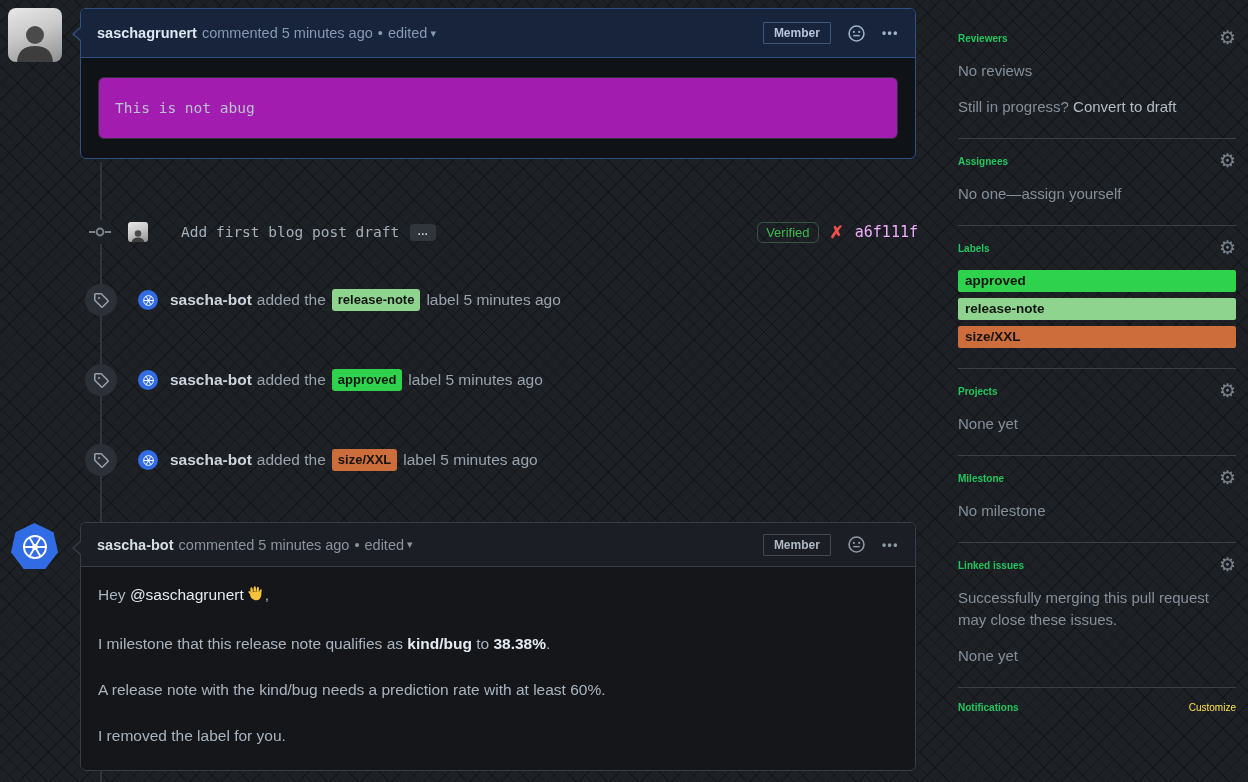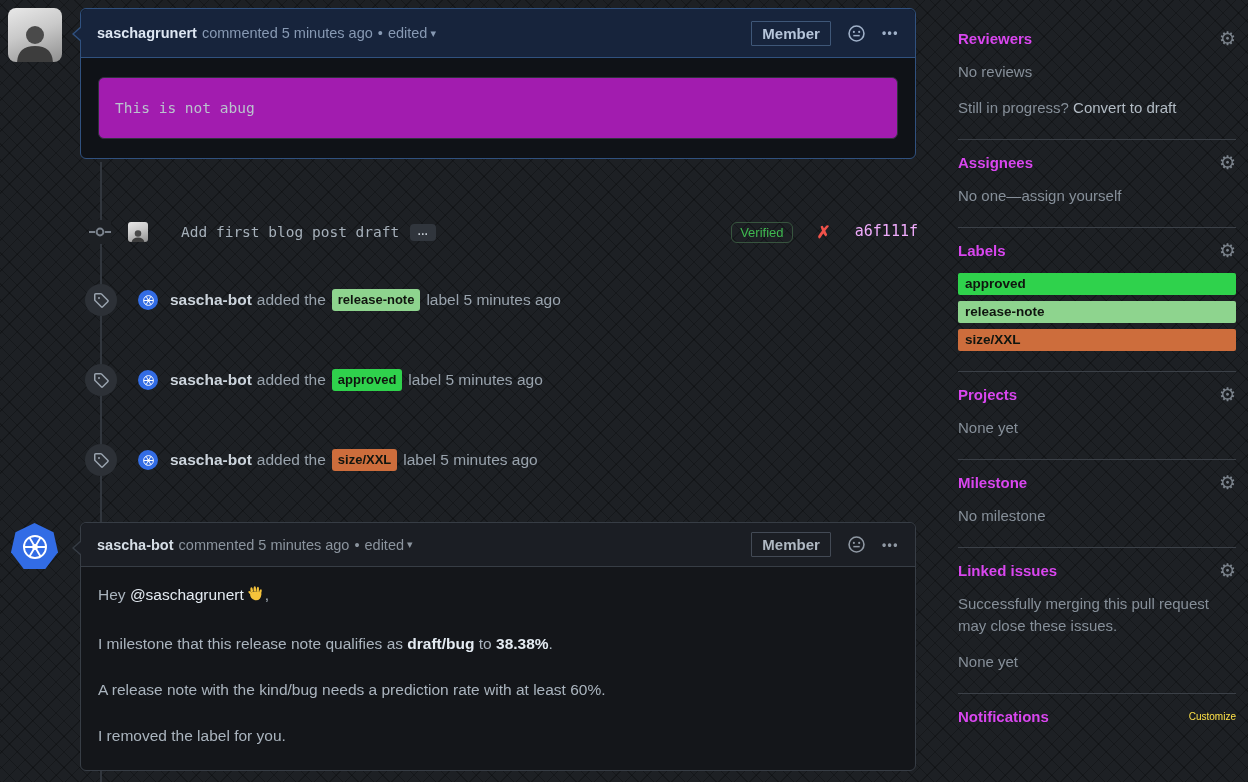--- a/index.html
+++ b/index.html
@@ -41,21 +41,21 @@
     border-top:7px solid transparent; border-bottom:7px solid transparent; }
   .c1::before{ border-right:9px solid #30517f; } .c1::after{ border-right:8px solid #17243c; }
   .c2::before{ border-right:9px solid #373d45; } .c2::after{ border-right:8px solid #1b1e24; }
 
   .c-meta{ display:flex; align-items:center; gap:5px; font-size:14.5px; }
   .author{ font-weight:bold; font-size:14.5px; cursor:pointer; }
   .c1 .author{ color:#dde6f2; } .c2 .author{ color:#d6dee6; }
   .edited-btn{ cursor:pointer; display:inline-flex; align-items:center; gap:3px; }
   .caret{ font-size:11px; }
   .c-actions{ margin-left:auto; display:flex; align-items:center; gap:17px; }
-  .member-badge{ font-size:15px; font-weight:bold; padding:3px 10px; border-radius:1px; }
+  .member-badge{ font-size:12px; font-weight:bold; padding:3px 10px; border-radius:1px; }
   .c1 .member-badge{ border:1px solid #3f5778; color:#b6c5da; }
   .c2 .member-badge{ border:1px solid #434a55; color:#b0b9c3; }
   .icon-btn{ cursor:pointer; display:inline-flex; align-items:center; }
   .c1 .icon-btn{ color:#9fb0c8; } .c2 .icon-btn{ color:#8f98a3; }
   .kebab{ font-size:12px; letter-spacing:1.5px; font-weight:bold; }
 
   .c-body1{ padding:19px 17px; }
   .code-block{ background:#a21caf; border:1px solid #2d333b; border-radius:6px; padding:22px 16px;
     font-family:"DejaVu Sans Mono", monospace; font-size:14.5px; color:#bac3cd; white-space:pre; }
   .c-body2{ padding:16px 17px 0; font-size:15.5px; line-height:24px; color:#aab4be; }
@@ -64,39 +64,39 @@
   .mention{ color:#e4ebf2; font-weight:normal; cursor:pointer; }
   .wave{ display:inline-block; vertical-align:-3px; margin-left:2px; }
 
   
   .commit-row{ position:absolute; left:80px; top:217px; width:838px; height:30px; display:flex; align-items:center; }
   .commit-glyph{ color:#7a828c; background:#1d2024; padding:5px 0; margin-left:9px; display:flex; }
   .commit-msg{ margin-left:25px; font-family:"DejaVu Sans Mono", monospace; font-size:14.5px; color:#a6b0ba; cursor:pointer; }
   .commit-msg-wrap{ display:flex; align-items:center; gap:11px; margin-left:8px; }
   .more-btn{ background:#30353c; color:#c6cdd4; border-radius:4px; font-size:11px; font-weight:bold; letter-spacing:1px;
     padding:2px 7px 5px; line-height:10px; cursor:pointer; }
-  .commit-right{ margin-left:auto; display:flex; gap:24px; }
+  .commit-right{ margin-left:auto; display:flex; align-items:center; gap:11px; }
   .verified-badge{ color:#3fb950; border:1px solid #37543e; border-radius:6px; font-size:13px; padding:2px 8px; cursor:pointer; }
   .failed-x{ color:#f0524a; font-size:17px; font-weight:bold; cursor:pointer; }
   .sha{ font-family:"DejaVu Sans Mono", monospace; font-size:15px; color:#f0abfc; cursor:pointer; }
 
   
   .event-row{ position:absolute; left:80px; width:838px; height:32px; display:flex; align-items:center; font-size:15.5px; color:#99a3ad; }
   .ev1{ top:284px; } .ev2{ top:364px; } .ev3{ top:444px; }
   .tag-circle{ width:32px; height:32px; border-radius:50%; background:#2c3036; margin-left:5px;
     display:flex; align-items:center; justify-content:center; color:#99a3ae; flex:0 0 32px; }
   .event-row .k8s-small{ margin-left:21px; }
   .ev-actor{ font-weight:bold; color:#ccd4dc; margin-left:12px; cursor:pointer; }
   .ev-text{ margin-left:5px; }
   .label-chip{ margin:0 6px; padding:3px 6px 4px; border-radius:3px; font-size:13px; font-weight:bold; color:#10150f; cursor:pointer; }
 
   
   .sidebar{ position:absolute; left:958px; top:16px; width:278px; }
   .side-h-row{ display:flex; align-items:center; justify-content:space-between; margin:14px 0; }
-  .side-h{ font-size:15px; font-weight:bold; color:#d946ef; }
+  .side-h{ font-size:10px; font-weight:bold; color:#22c55e; }
   .gear{ color:#7b838c; font-size:19px; line-height:16px; cursor:pointer; }
   .side-item{ font-size:15px; color:#868f99; margin-bottom:14px; line-height:22px; }
   .side-link{ color:#b3bcc5; cursor:pointer; }
   .side-link-muted{ color:#868f99; cursor:pointer; }
   .side-divider{ border:none; border-top:1px solid #3b4047; margin:20px 0 6px; }
   .side-label{ display:block; width:100%; padding:3px 7px 4px; border-radius:2px; margin-bottom:6px;
     font-size:13.5px; font-weight:bold; color:#10150f; cursor:pointer; }
   .customize{ font-size:10px; color:#fde047; font-weight:normal; cursor:pointer; }
 </style>
 </head>
@@ -279,21 +279,21 @@
       <p><span>Hey </span><span class="mention">@saschagrunert</span><span class="wave"><svg width="19" height="19" viewBox="0 0 20 20">
               <g fill="#f5c33b">
                 <path d="M5 9 Q4 4 5.5 3.5 Q7 3.2 7.5 8 Z"></path>
                 <path d="M8 8 Q7.6 2.5 9.2 2.3 Q10.8 2.2 10.6 8 Z"></path>
                 <path d="M11 8 Q11.2 2.8 12.7 3 Q14.2 3.3 13.4 8.6 Z"></path>
                 <path d="M13.6 9 Q14.6 5 15.9 5.5 Q17.2 6.1 15.9 10 Z"></path>
                 <path d="M4.8 8 Q3.2 6.6 2.5 7.8 Q2 8.8 4.4 10.8 L5.6 9 Z"></path>
                 <path d="M4.3 9.3 Q3.8 16 9.5 17 Q15.5 17.9 16.3 10.5 L15.6 8.9 Q10 6.5 4.3 9.3 Z"></path>
               </g>
             </svg></span><span>,</span></p>
-      <p><span>I milestone that this release note qualifies as </span><b>draft/bug</b><span> to </span><b>38.38%</b><span>.</span></p>
+      <p><span>I milestone that this release note qualifies as </span><b>kind/bug</b><span> to </span><b>38.38%</b><span>.</span></p>
       <p>A release note with the kind/bug needs a prediction rate with at least 60%.</p>
       <p>I removed the label for you.</p>
     </div>
   </div>
 
   <div class="sidebar">
 
     <div class="side-h-row">
       <span class="side-h">Reviewers</span>
       <span class="gear">⚙</span>

